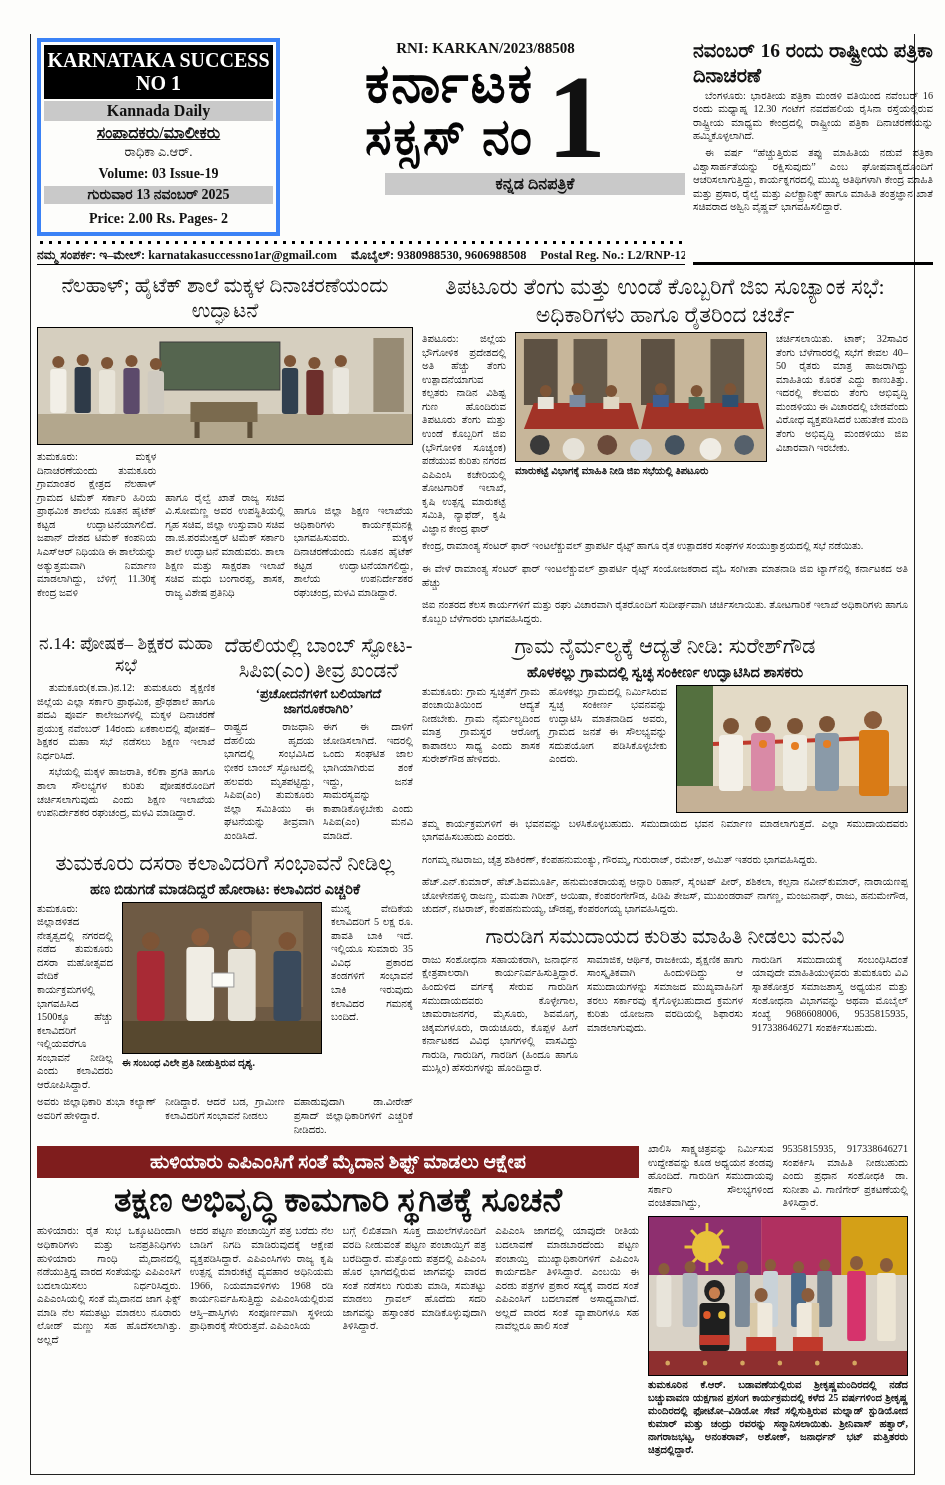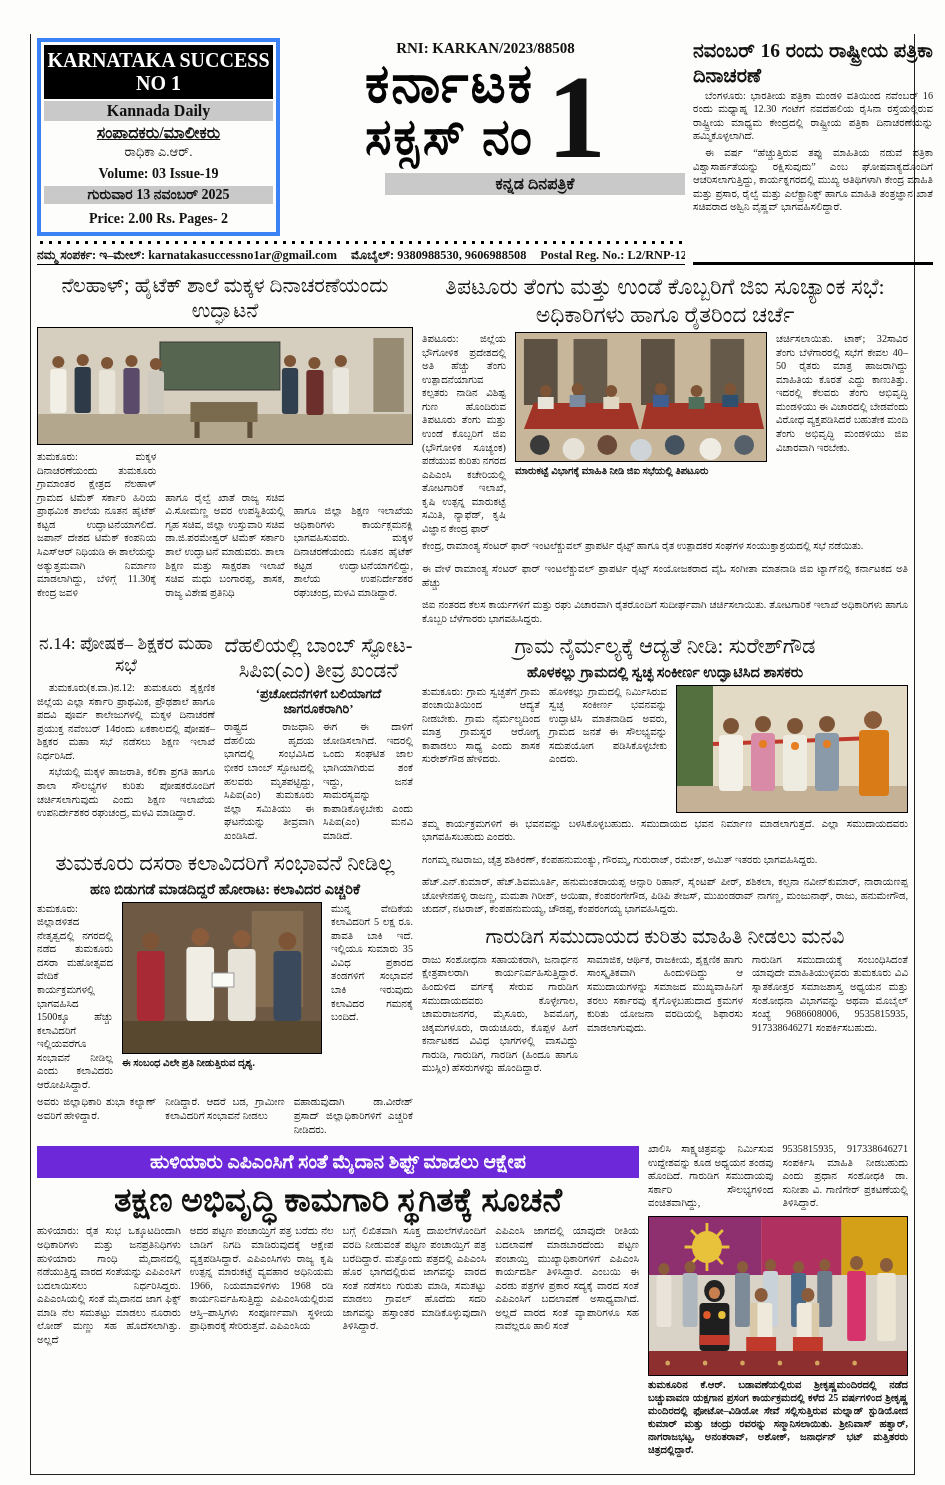--- a/index.html
+++ b/index.html
@@ -46,21 +46,21 @@
   .h20{font-size:20px;} .h21{font-size:21px;} .h22{font-size:22px;} .h17{font-size:17.5px;}
   .sub-h{font-weight:bold;text-align:center;font-size:14.5px;margin:0 0 4px 0;}
   .quote-h{font-weight:bold;text-align:center;font-size:12.8px;margin:2px 0 3px 0;}
   .photo{border:1px solid #000;overflow:hidden;background:#ddd;}
   .photo svg{display:block;}
   .caption{font-size:10px;font-weight:bold;text-align:justify;line-height:1.3;margin-top:2px;}
   .stack-l{width:376px;flex:none;}
   .stack-r{flex:1;}
   section{margin-top:6px;}
   
-  .barhead{background:#6d28d9;color:#fff;font-weight:bold;font-size:19px;text-align:center;
+  .barhead{background:#7f1d1d;color:#fff;font-weight:bold;font-size:19px;text-align:center;
            padding:5px 4px;margin:4px 0;}
   .bighead{font-weight:bold;font-size:33px;text-align:center;line-height:1.1;margin:2px 0 6px 0;}
   .bot-left{width:602px;flex:none;}
   .bot-right{flex:1;}
 </style>
 </head>
 <body>
 
 <div class="page">
 <div class="frame">

